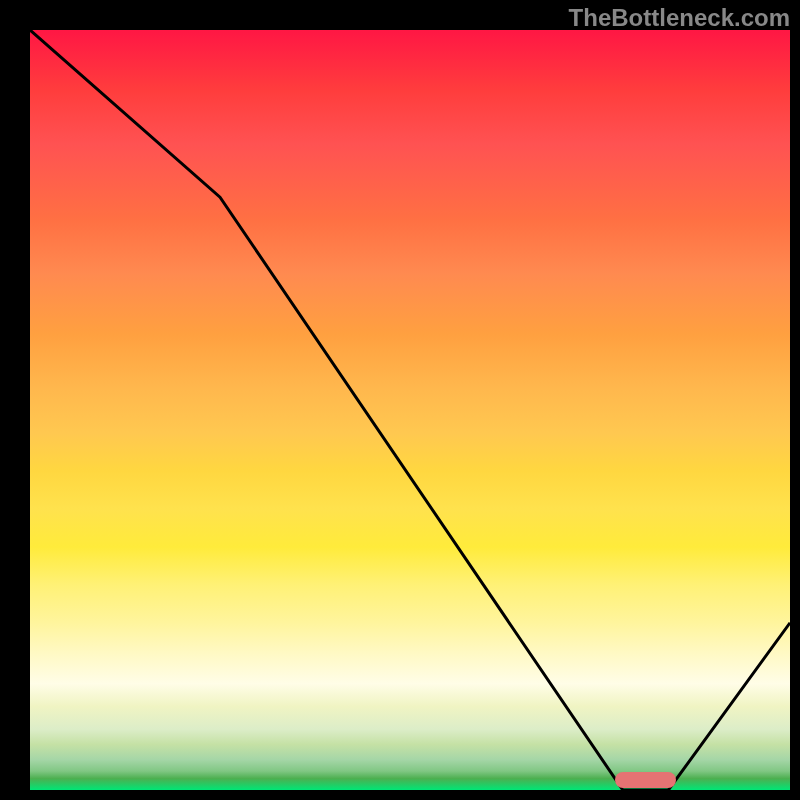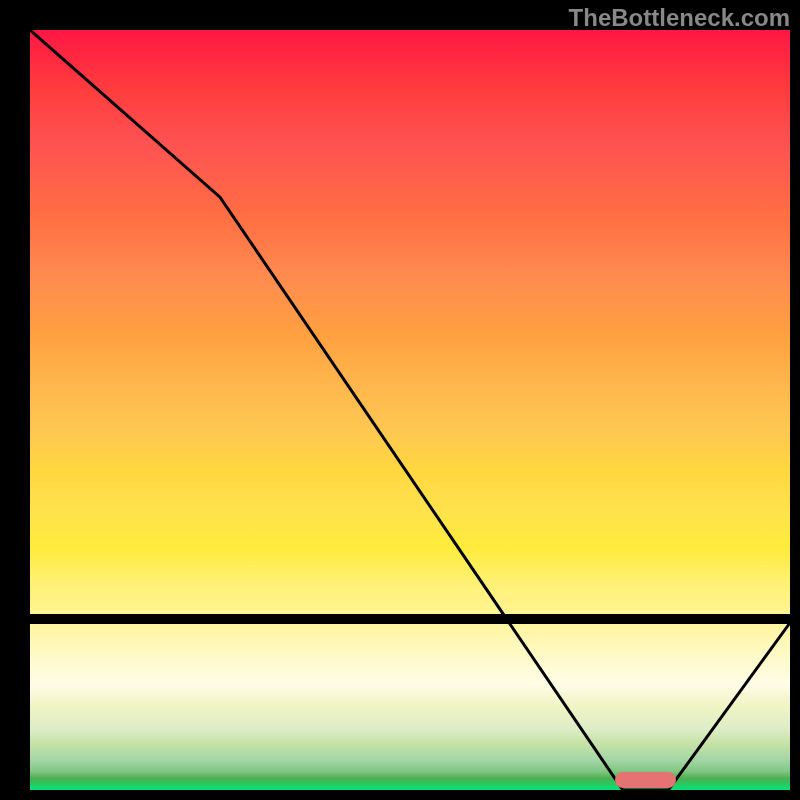--- a/index.html
+++ b/index.html
@@ -6,21 +6,21 @@
     margin: 0;
     padding: 0;
     width: 800px;
     height: 800px;
     background: #000;
     font-family: Arial, Helvetica, sans-serif;
   }
   .container {
     position: relative;
     width: 800px;
-    height: 624px;
+    height: 800px;
   }
   .watermark {
     position: absolute;
     top: 4px;
     right: 10px;
     color: #888;
     font-size: 24px;
     font-weight: 600;
     z-index: 10;
   }

